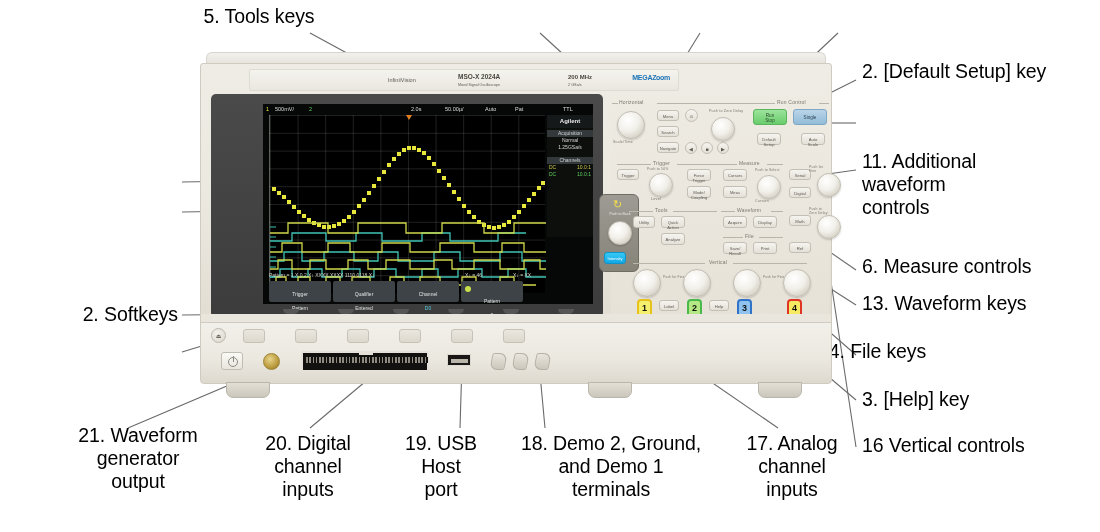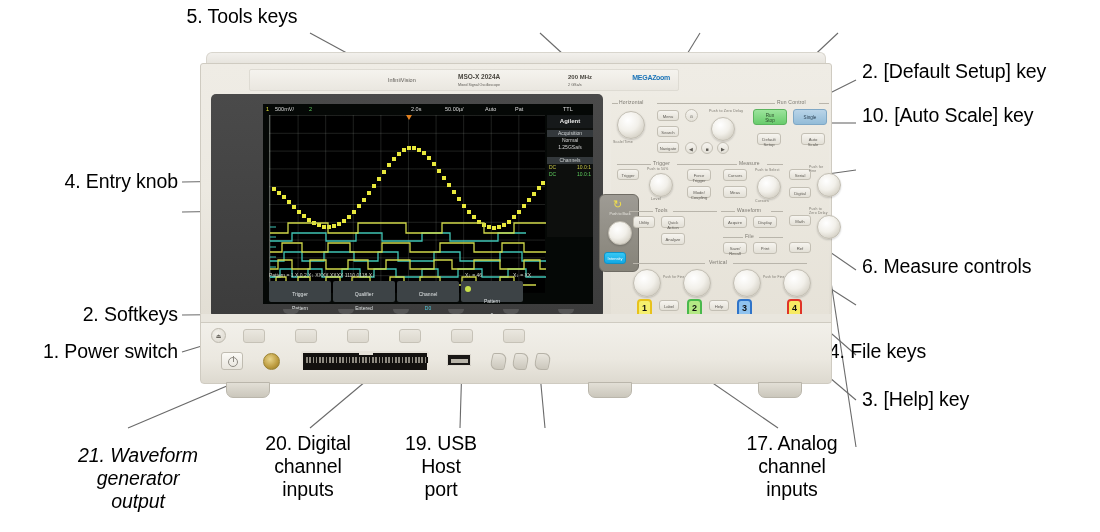--- a/index.html
+++ b/index.html
@@ -273,41 +273,46 @@
       <line x1="310" y1="428" x2="372" y2="376"></line>
 
       <line x1="460" y1="428" x2="462" y2="362"></line>
 
       <line x1="545" y1="428" x2="540" y2="374"></line>
 
       <line x1="778" y1="428" x2="672" y2="355"></line>
     </g>
   </svg>
 
-  <div class="callout ca-ctr" style="left:132px; top:5px; width:220px;">5. Tools keys</div>
+  <div class="callout ca-ctr" style="left:149px; top:5px; width:220px;">5. Tools keys</div>
 
   <div class="callout ca-right" style="left:862px; top:60px; width:238px;">2. [Default Setup] key</div>
-  <div class="callout ca-right" style="left:862px; top:104px; width:238px;">10. [Auto Scale] key</div>
+  <div class="callout ca-right" style="left:862px; top:150px; width:238px; text-indent:0;">11. Additional
+waveform
+controls</div>
   <div class="callout ca-right" style="left:862px; top:255px; width:238px;">6. Measure controls</div>
+  <div class="callout ca-right" style="left:862px; top:292px; width:238px;">13. Waveform keys</div>
   <div class="callout ca-right" style="left:818px; top:340px; width:238px;">14. File keys</div>
   <div class="callout ca-right" style="left:862px; top:388px; width:238px;">3. [Help] key</div>
-
-  <div class="callout ca-left" style="left:0px; top:170px; width:178px;">4. Entry knob</div>
+  <div class="callout ca-right" style="left:862px; top:434px; width:238px;">16 Vertical controls</div>
+
   <div class="callout ca-left" style="left:0px; top:303px; width:178px;">2. Softkeys</div>
-  <div class="callout ca-left" style="left:0px; top:340px; width:178px;">1. Power switch</div>
-
-  <div class="callout ca-ctr" style="left:58px; top:444px; width:160px;font-style:italic;">21. Waveform
+
+  <div class="callout ca-ctr" style="left:58px; top:424px; width:160px;">21. Waveform
 generator
 output</div>
   <div class="callout ca-ctr" style="left:238px; top:432px; width:140px;">20. Digital
 channel
 inputs</div>
   <div class="callout ca-ctr" style="left:386px; top:432px; width:110px;">19. USB
 Host
 port</div>
+  <div class="callout ca-ctr" style="left:500px; top:432px; width:222px;">18. Demo 2, Ground,
+and Demo 1
+terminals</div>
   <div class="callout ca-ctr" style="left:728px; top:432px; width:128px;">17. Analog
 channel
 inputs</div>
 
   <div id="scope">
 
     <div class="chassis-top"></div>
 
     <div class="chassis-main">
 

